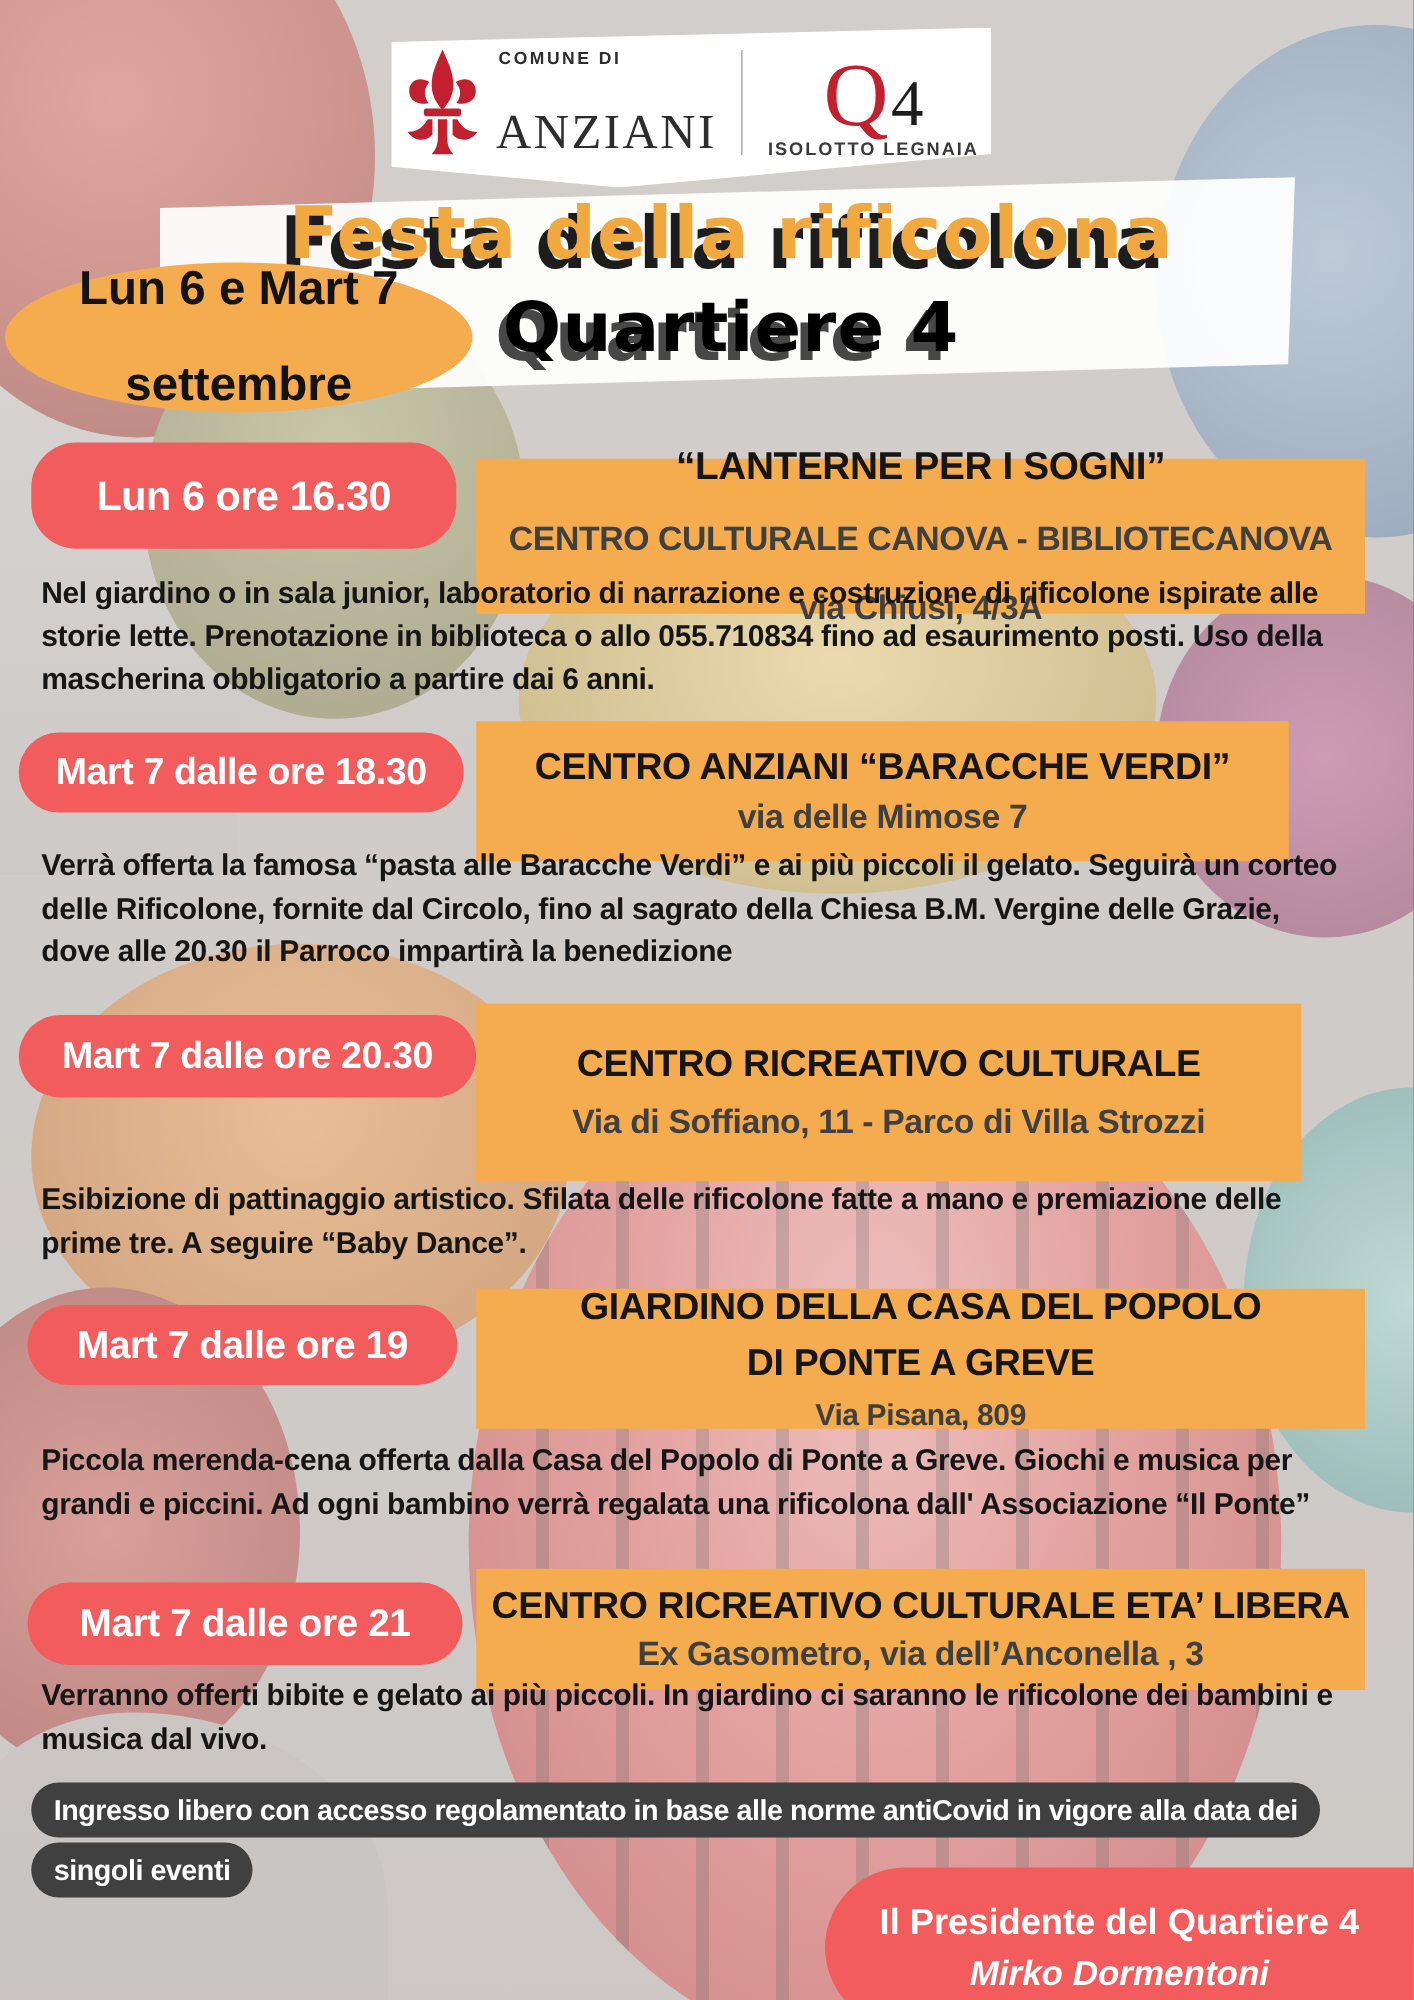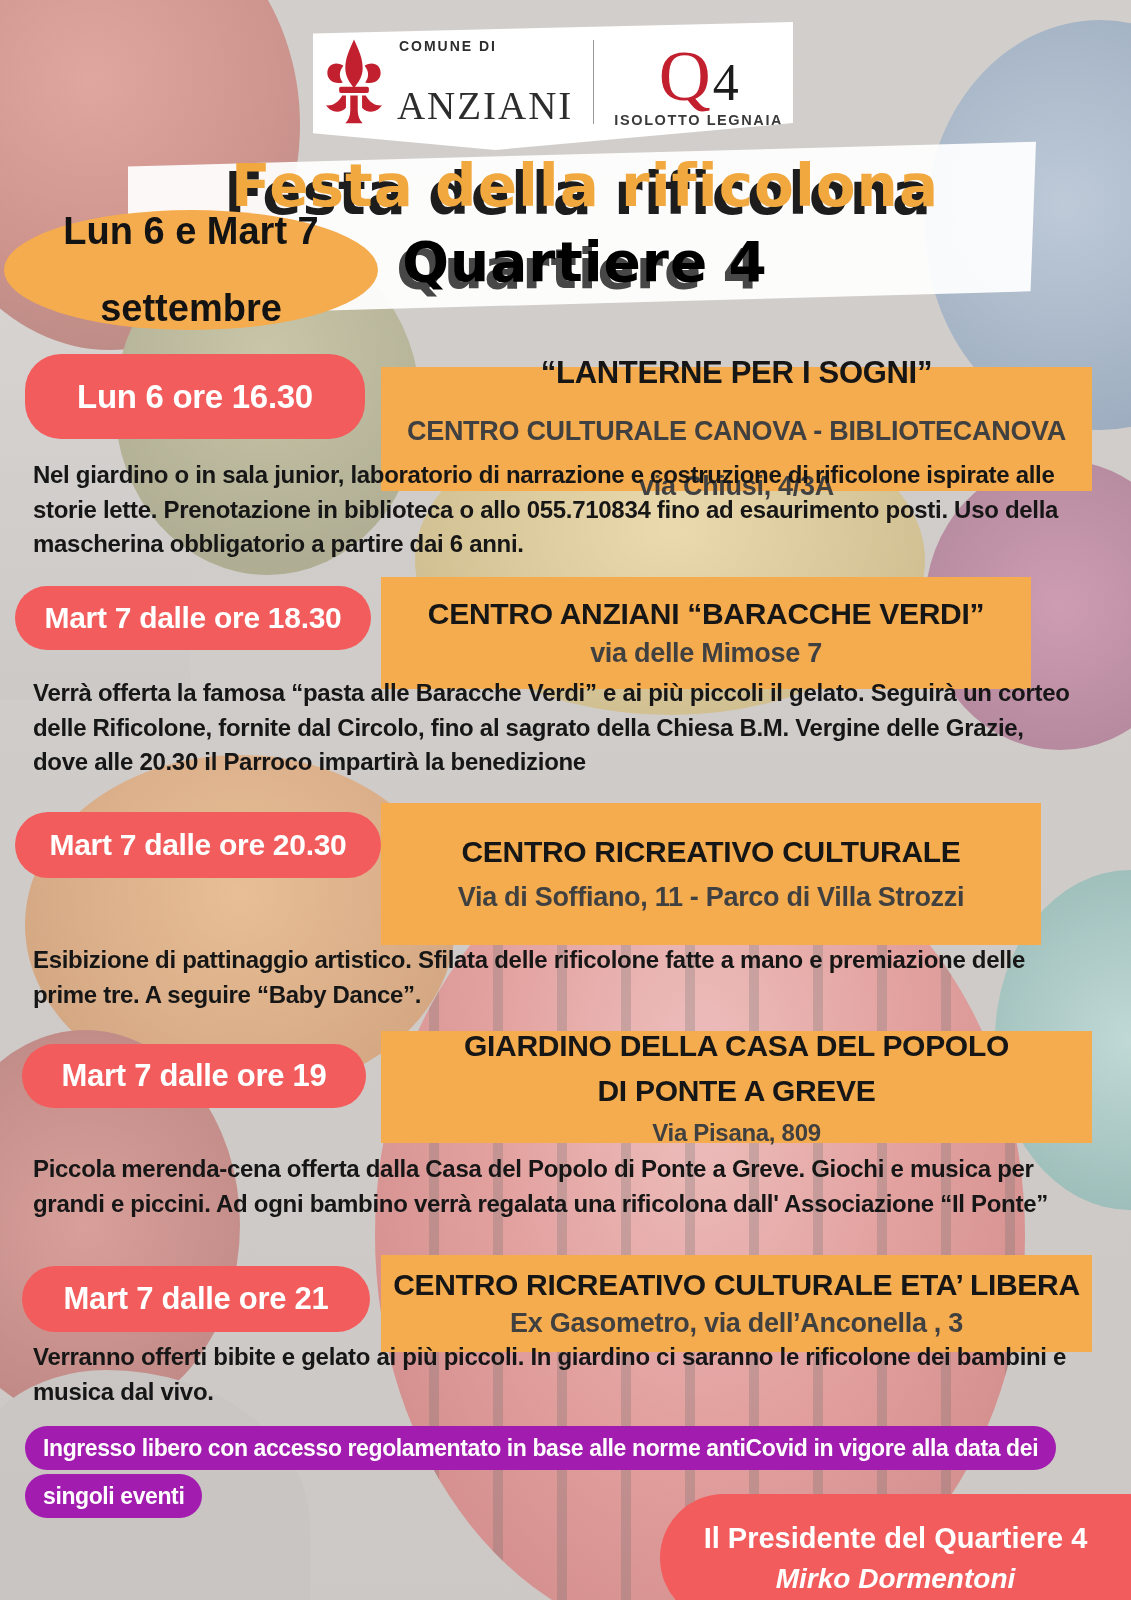--- a/index.html
+++ b/index.html
@@ -91,21 +91,21 @@
   .desc{position:absolute;z-index:3;left:33px;color:#161616;font-weight:bold;
     font-size:24px;line-height:1.44;letter-spacing:-0.3px;}
   .d1{top:458px;width:1040px;}
   .d2{top:676px;width:1048px;}
   .d3{top:943px;width:1030px;}
   .d4{top:1152px;width:1040px;}
   .d5{top:1340px;width:1040px;}
   
   .footer-note{position:absolute;z-index:3;left:25px;top:1424px;width:1096px;
     font-size:23px;font-weight:bold;color:#fff;letter-spacing:-0.4px;line-height:2.1;}
-  .hl{background:#a21caf;padding:9px 18px;border-radius:24px;white-space:nowrap;}
+  .hl{background:#404040;padding:9px 18px;border-radius:24px;white-space:nowrap;}
   
   .signature{position:absolute;z-index:3;left:660px;top:1494px;width:471px;height:128px;
     background:#f25c5c;border-radius:64px 0 0 64px;display:flex;flex-direction:column;
     align-items:center;justify-content:center;gap:8px;color:#fff;font-weight:bold;}
   .sig1{font-size:29px;}
   .sig2{font-size:28px;font-style:italic;}
 </style>
 </head>
 <body>
 

